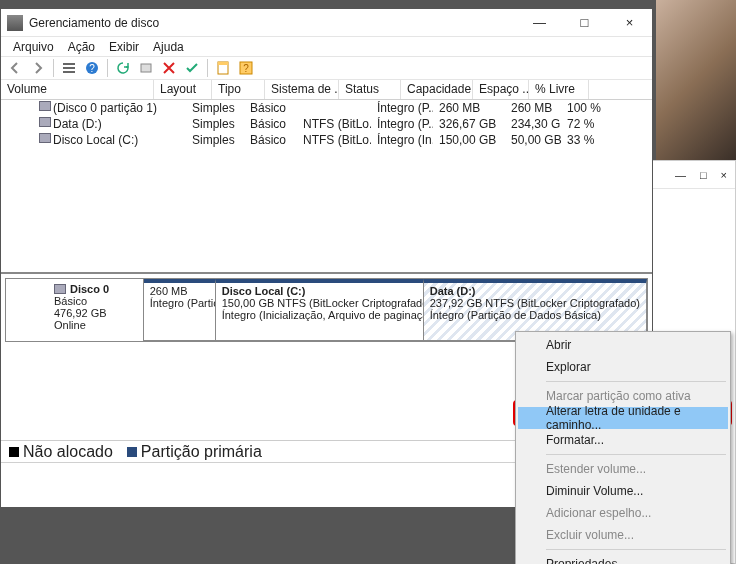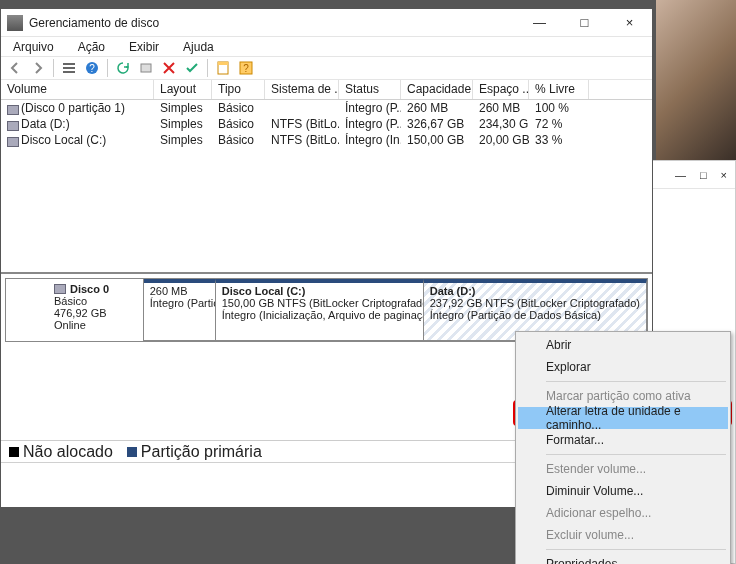--- a/index.html
+++ b/index.html
@@ -8,37 +8,37 @@
 .otherwin { position: absolute; left: 650px; top: 160px; width: 86px; height: 404px; background: #fff; border: 1px solid #ccc; }
 .otherwin .titlebar { height: 28px; display: flex; justify-content: flex-end; align-items: center; gap: 14px; padding-right: 8px; font-size: 11px; color: #222; }
 
 .window { position: absolute; left: 0; top: 8px; width: 653px; height: 500px; background: #fff; border: 1px solid #555; display: flex; flex-direction: column; }
 .titlebar { height: 28px; display: flex; align-items: center; padding-left: 6px; border-bottom: 1px solid #e5e5e5; }
 .titlebar .icon16 { width: 16px; height: 16px; background: linear-gradient(#888,#555); margin-right: 6px; }
 .titlebar .title { font-size: 12px; color: #222; flex: 1; }
 .winbtns { display: flex; }
 .winbtns div { width: 45px; height: 28px; display: flex; align-items: center; justify-content: center; font-size: 13px; color: #222; }
 
-.menubar { height: 19px; display: flex; align-items: center; gap: 12px; padding-left: 6px; font-size: 12px; color: #222; }
+.menubar { height: 19px; display: flex; align-items: center; gap: 2px; padding-left: 6px; font-size: 12px; color: #222; }
 .menubar span { padding: 1px 6px; }
 
 .toolbar { height: 24px; display: flex; align-items: center; padding: 2px 4px; gap: 3px; border-top: 1px solid #e5e5e5; border-bottom: 1px solid #e5e5e5; }
 .tbtn { width: 20px; height: 20px; display: flex; align-items: center; justify-content: center; border: 1px solid transparent; }
 .tbtn svg { width: 16px; height: 16px; }
 .tsep { width: 1px; height: 18px; background: #ccc; margin: 0 2px; }
 
 .listhdr { display: flex; height: 20px; border-bottom: 1px solid #d0d0d0; background: #fff; font-size: 12px; color: #222; }
 .listhdr div { border-right: 1px solid #e0e0e0; padding: 2px 6px; overflow: hidden; white-space: nowrap; }
 .listbody { flex: 0 0 auto; height: 172px; background: #fff; overflow: hidden; font-size: 12px; color: #222; }
 .row { display: flex; height: 16px; align-items: center; }
 .row div { padding: 0 6px; overflow: hidden; white-space: nowrap; }
 .cVol { width: 153px; } .cLay { width: 58px; } .cTyp { width: 53px; }
 .cSys { width: 74px; } .cSta { width: 62px; } .cCap { width: 72px; }
 .cEsp { width: 56px; } .cLiv { width: 60px; }
-.row .cVol { display: flex; align-items: flex-end; gap: 2px; }
+.row .cVol { display: flex; align-items: flex-start; gap: 2px; margin-left: 32px; }
 .diskicon { width: 12px; height: 10px; background: #aab; border: 1px solid #667; display: inline-block; }
 
 .graphpane { border-top: 2px solid #888; height: 190px; display: flex; flex-direction: column; }
 .diskrow { display: flex; height: 64px; margin: 4px; border: 1px solid #888; background: #fff; padding-left: 42px; }
 .diskinfo { width: 104px; border-right: 1px solid #888; padding: 4px 6px; font-size: 11px; color: #222; }
 .diskinfo .hdr { display: flex; align-items: center; gap: 4px; font-weight: bold; }
 .partrow { flex: 1; display: flex; }
 .part { border-top: 4px solid #2a4b7c; border-bottom: 1px solid #888; border-right: 1px solid #888; padding: 2px 6px; font-size: 11px; color: #222; overflow: hidden; white-space: nowrap; }
 .part.p0 { width: 72px; }
 .part.p1 { width: 208px; }
@@ -181,21 +181,21 @@
         <div class="cEsp">234,30 GB</div>
         <div class="cLiv">72 %</div>
       </div>
       <div class="row">
         <div class="cVol"><span class="diskicon"></span> Disco Local (C:)</div>
         <div class="cLay">Simples</div>
         <div class="cTyp">Básico</div>
         <div class="cSys">NTFS (BitLo...</div>
         <div class="cSta">Íntegro (In...</div>
         <div class="cCap">150,00 GB</div>
-        <div class="cEsp">20,00 GB</div>
+        <div class="cEsp">50,00 GB</div>
         <div class="cLiv">33 %</div>
       </div>
     </div>
 
  <div class="graphpane">
   <div class="diskrow">
    <div class="diskinfo">
     <div class="hdr">
             <span class="diskicon"></span>
             <span>Disco 0</span>

